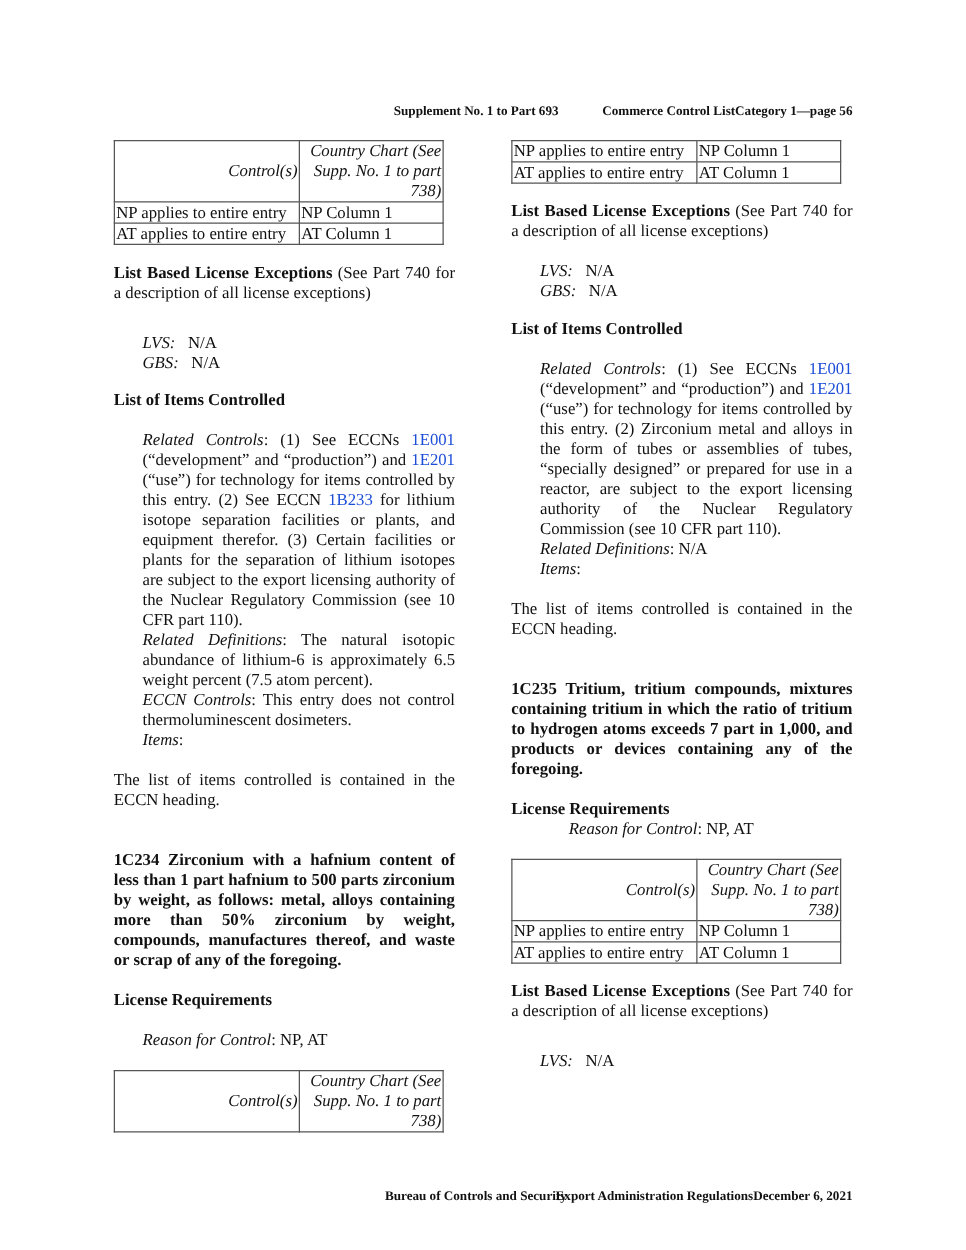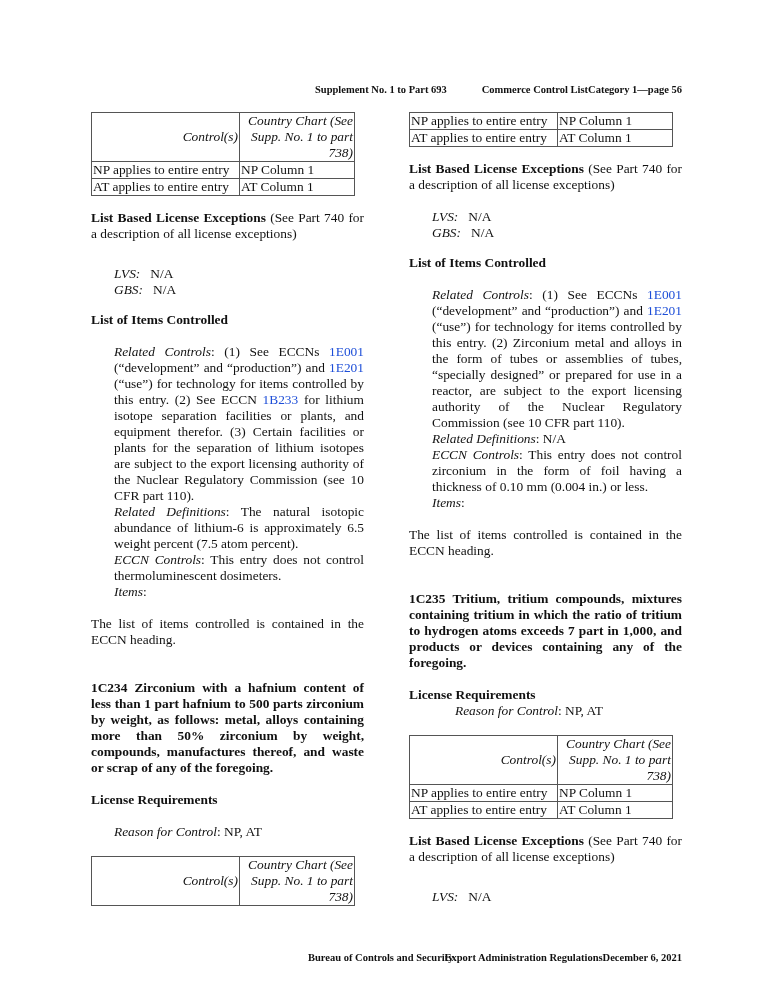--- a/index.html
+++ b/index.html
@@ -104,21 +104,20 @@
   <div class="sp14"></div>
   <p><span class="bold">List Based License Exceptions</span><span> (See Part 740 for a description of all license exceptions)</span></p>
   <div class="sp16"></div>
   <p class="ind"><span class="it">LVS:</span>&nbsp;&nbsp; <span>N/A</span></p>
   <p class="ind"><span class="it">GBS:</span>&nbsp;&nbsp; <span>N/A</span></p>
   <div class="sp14"></div>
   <p class="bold">List of Items Controlled</p>
   <div class="sp16"></div>
   <p class="ind"><span class="it">Related Controls</span><span>:  (1) See ECCNs </span><a class="lnk">1E001</a><span> (“development” and “production”) and </span><a class="lnk">1E201</a><span> (“use”) for technology for items controlled by this entry.  (2) Zirconium metal and alloys in the form of tubes or assemblies of tubes, “specially designed” or prepared for use in a reactor, are subject to the export licensing authority of the Nuclear Regulatory Commission (see 10 CFR part 110).</span></p>
   <p class="ind"><span class="it">Related Definitions</span><span>:  N/A</span></p>
-  <p class="ind"><span class="it">ECCN Controls</span><span>:  This entry does not control zirconium in the form of foil having a thickness of 0.10 mm (0.004 in.) or less.</span></p>
   <p class="ind"><span class="it">Items</span><span>:</span></p>
   <div class="sp16"></div>
   <p>The list of items controlled is contained in the ECCN heading.</p>
   <div class="sp32"></div>
   <p class="heading-entry">1C235 Tritium, tritium compounds, mixtures containing tritium in which the ratio of tritium to hydrogen atoms exceeds 7 part in 1,000, and products or devices containing any of the foregoing.</p>
   <div class="sp16"></div>
   <p class="bold">License Requirements</p>
   <p class="ind2"><span class="it">Reason for Control</span><span>:   NP, AT</span></p>
   <div class="sp16"></div>
   <table class="ctl">

